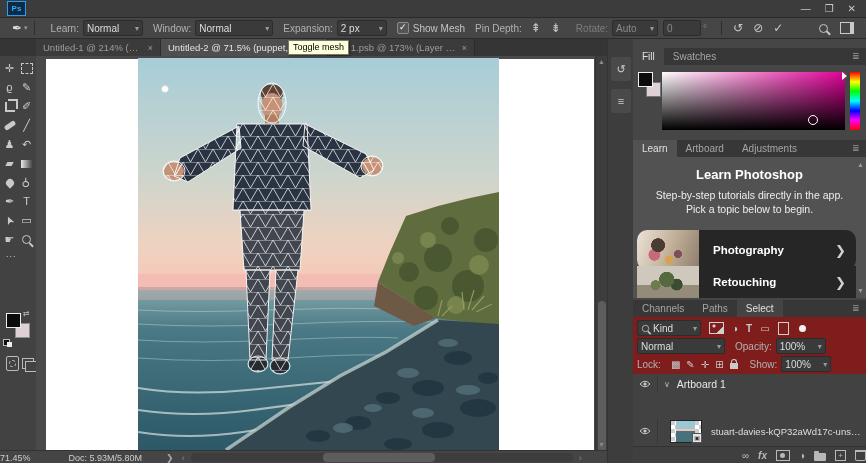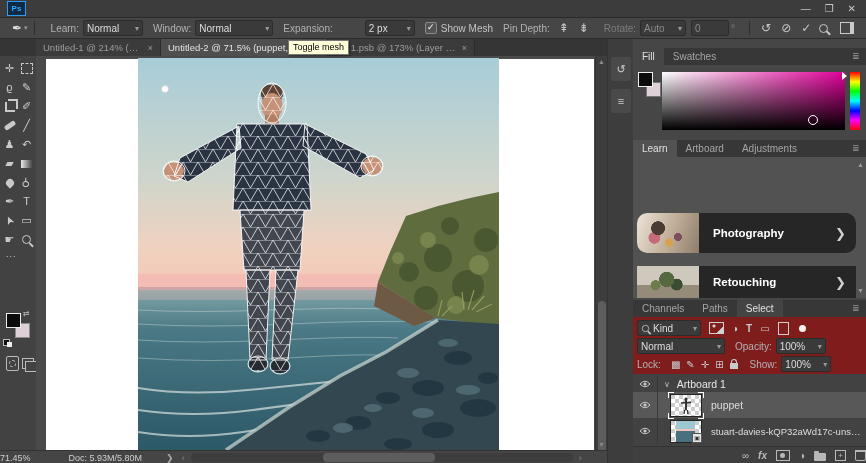--- a/index.html
+++ b/index.html
@@ -181,21 +181,21 @@
     <span class="field" style="width:52px;">
       <span>Normal</span>
         <span class="car" style="margin-left:auto;">▾</span>
       </span>
     <span class="opt-label">Window:</span>
     <span class="field" style="width:70px;">
       <span>Normal</span>
         <span class="car" style="margin-left:auto;">▾</span>
       </span>
     <span class="opt-label">Expansion:</span>
-    <span class="field" style="width:42px;margin-left:28px;">
+    <span class="field" style="width:42px;">
       <span>2 px</span>
         <span class="car" style="margin-left:auto;">▾</span>
       </span>
     <span class="chk">✓</span>
     <span style="margin-left:4px;">Show Mesh</span>
     <span class="opt-label">Pin Depth:</span>
     <span class="icon-btn">⇞</span>
     <span class="icon-btn">⇟</span>
     <span class="opt-label dim">Rotate:</span>
     <span class="field dim" style="width:38px;color:#8a8a8a;">
@@ -457,23 +457,25 @@
     </div>
 
     <div id="learnwrap">
       <div class="ptabs">
         <span class="ptab active" style="background:#525252;">Learn</span>
         <span class="ptab">Artboard</span>
         <span class="ptab">Adjustments</span>
         <span class="pmenu">≣</span>
       </div>
       <div id="learnbody">
+        <div id="learn-title">Learn Photoshop</div>
+        <div id="learn-sub">Step-by-step tutorials directly in the app. Pick a topic below to begin.</div>
         <span class="lscroll" style="top:4px;">▲</span>
         <span class="lscroll" style="bottom:4px;">▼</span>
-        <div class="card" style="top:56px;border-radius:10px;">
+        <div class="card" style="top:73px;border-radius:10px;">
           <span class="thumb" id="thumb-photography"></span>
           <span class="lbl">Photography</span>
           <span class="chev">❯</span>
         </div>
         <div class="card" style="top:109px;height:32px;">
           <span class="thumb" id="thumb-retouching" style="height:32px;"></span>
           <span class="lbl">Retouching</span>
           <span class="chev">❯</span>
         </div>
       </div>
@@ -533,42 +535,20 @@
         <div class="layer-row" style="top:2px;height:16px;">
           <span class="eye">
             <svg width="12" height="8" viewBox="0 0 12 8">
                 <path d="M1 4 Q6 -1.5 11 4 Q6 9.5 1 4 Z" fill="none" stroke="#c9c9c9"></path>
                 <circle cx="6" cy="4" r="1.6" fill="#c9c9c9"></circle>
               </svg>
             </span>
           <span class="rowsep"></span>
           <span style="color:#bbb;font-size:8px;margin-right:7px;">∨</span>
           <span style="color:#e6e6e6;">Artboard 1</span>
-        </div>
-        <div class="layer-row" style="top:18px;height:26px;background:#585858;">
-          <span class="eye">
-            <svg width="12" height="8" viewBox="0 0 12 8">
-                <path d="M1 4 Q6 -1.5 11 4 Q6 9.5 1 4 Z" fill="none" stroke="#c9c9c9"></path>
-                <circle cx="6" cy="4" r="1.6" fill="#c9c9c9"></circle>
-              </svg>
-            </span>
-          <span class="rowsep"></span>
-          <span class="thumbwrap" style="margin-left:6px;">
-            <svg width="30" height="21" viewBox="0 0 30 21" style="position:absolute;left:0;top:0;">
-              <circle cx="15" cy="4" r="1.6" fill="#333"></circle>
-              <rect x="14" y="5" width="2" height="10" fill="#333"></rect>
-              <path d="M10 8 L20 7.4" stroke="#333" stroke-width="1.6"></path>
-              <path d="M13.6 15 L13 19 M16.4 15 L17 19" stroke="#333" stroke-width="1.4"></path>
-            </svg>
-            <span class="corner c-tl"></span>
-              <span class="corner c-tr"></span>
-            <span class="corner c-bl"></span>
-              <span class="corner c-br"></span>
-          </span>
-          <span>puppet</span>
         </div>
         <div class="layer-row" style="top:44px;height:26px;">
           <span class="eye">
             <svg width="12" height="8" viewBox="0 0 12 8">
                 <path d="M1 4 Q6 -1.5 11 4 Q6 9.5 1 4 Z" fill="none" stroke="#c9c9c9"></path>
                 <circle cx="6" cy="4" r="1.6" fill="#c9c9c9"></circle>
               </svg>
             </span>
           <span class="rowsep"></span>
           <span class="thumbwrap" style="margin-left:6px;">

